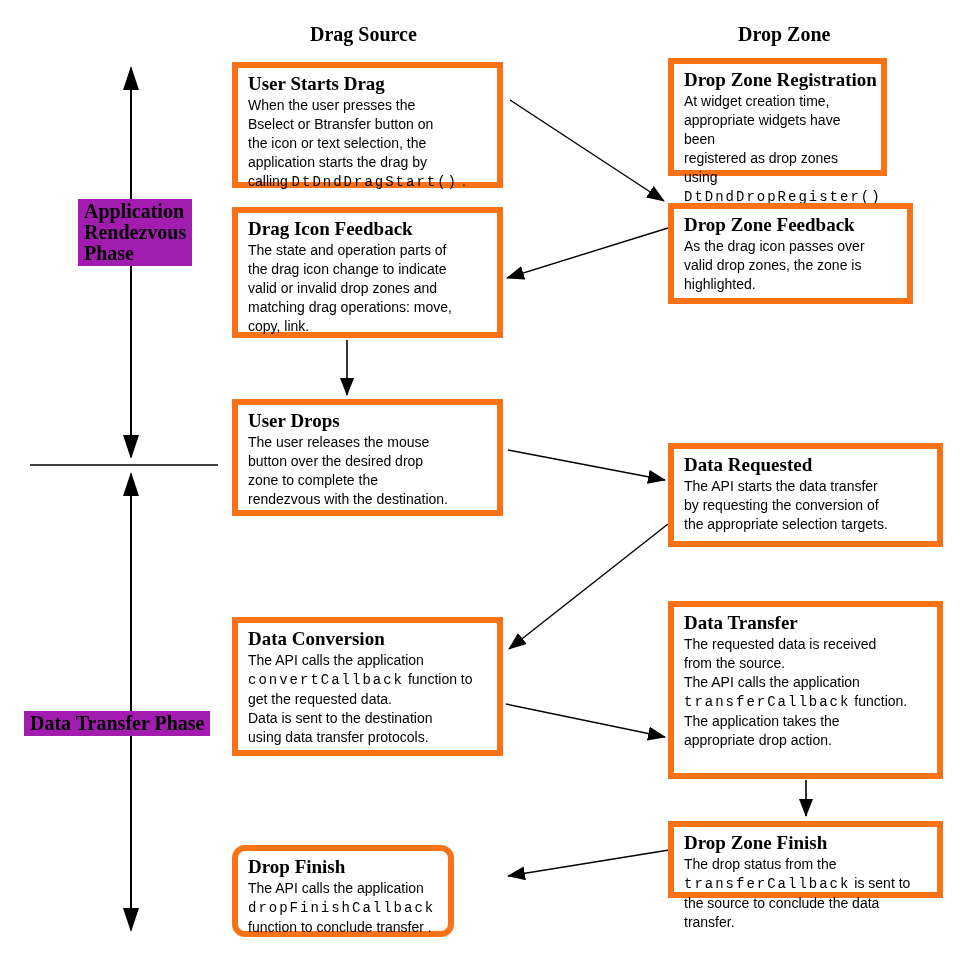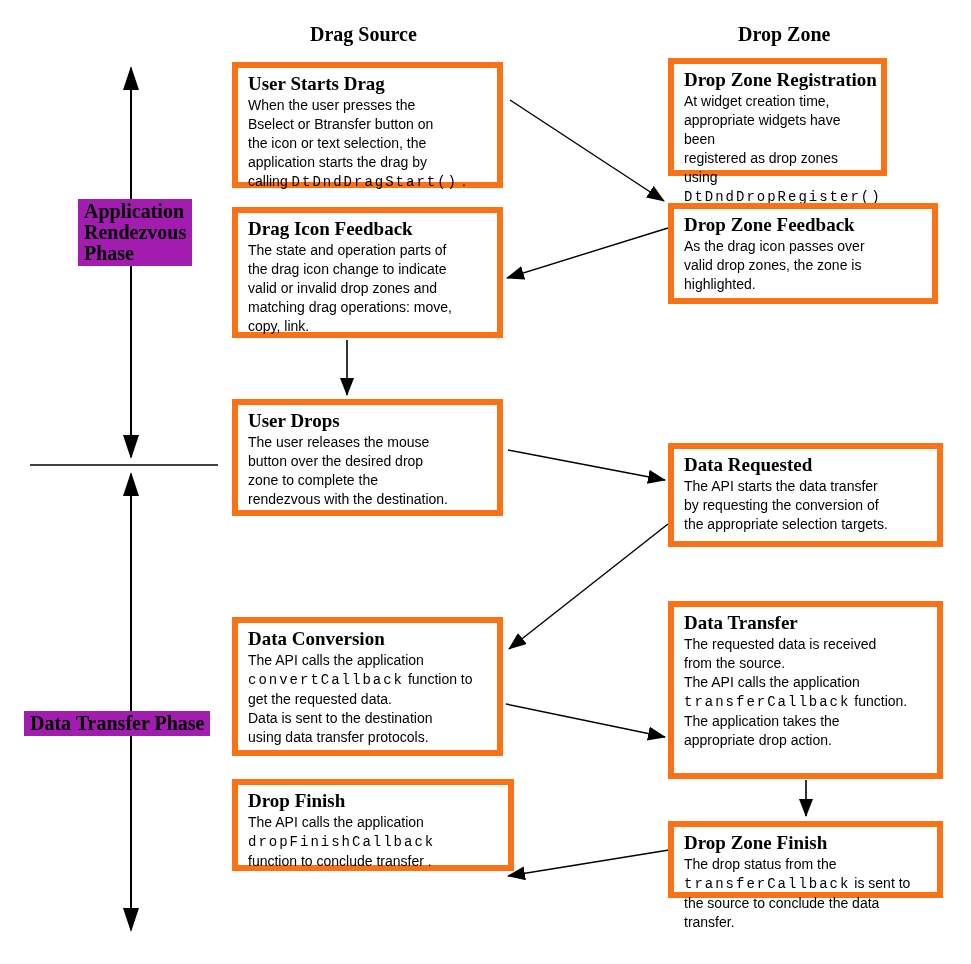--- a/index.html
+++ b/index.html
@@ -30,23 +30,23 @@
     font-size:14px; line-height:19px; white-space:pre-line;
   }
   .code {
     font-family:"Liberation Mono", monospace; font-size:14px; letter-spacing:2px;
   }
   
   #b-user-starts-drag   { left:232px; top:62px;  width:271px; height:126px; }
   #b-drag-icon-feedback { left:232px; top:207px; width:271px; height:131px; }
   #b-user-drops         { left:232px; top:399px; width:271px; height:117px; }
   #b-data-conversion    { left:232px; top:578px; width:271px; height:139px;margin-top:39px; }
-  #b-drop-finish        { left:232px; top:779px; width:282px; height:92px; }
+  #b-drop-finish        { left:232px; top:845px; width:222px; height:92px;border-radius:13px; }
   #b-drop-zone-registration { left:668px; top:58px;  width:219px; height:118px; }
-  #b-drop-zone-feedback     { left:668px; top:203px; width:270px; height:101px; }
+  #b-drop-zone-feedback     { left:668px; top:203px; width:245px; height:101px; }
   #b-data-requested         { left:668px; top:443px; width:275px; height:104px; }
   #b-data-transfer          { left:668px; top:601px; width:275px; height:178px; }
   #b-drop-zone-finish       { left:668px; top:821px; width:275px; height:77px; }
   #h-drag-source { left:310px; top:23px; }
   #h-drop-zone   { left:738px; top:23px; }
   #l-rendezvous  { left:78px;  top:199px; }
   #l-transfer    { left:24px;  top:711px; }
 </style>
 </head>
 <body>

